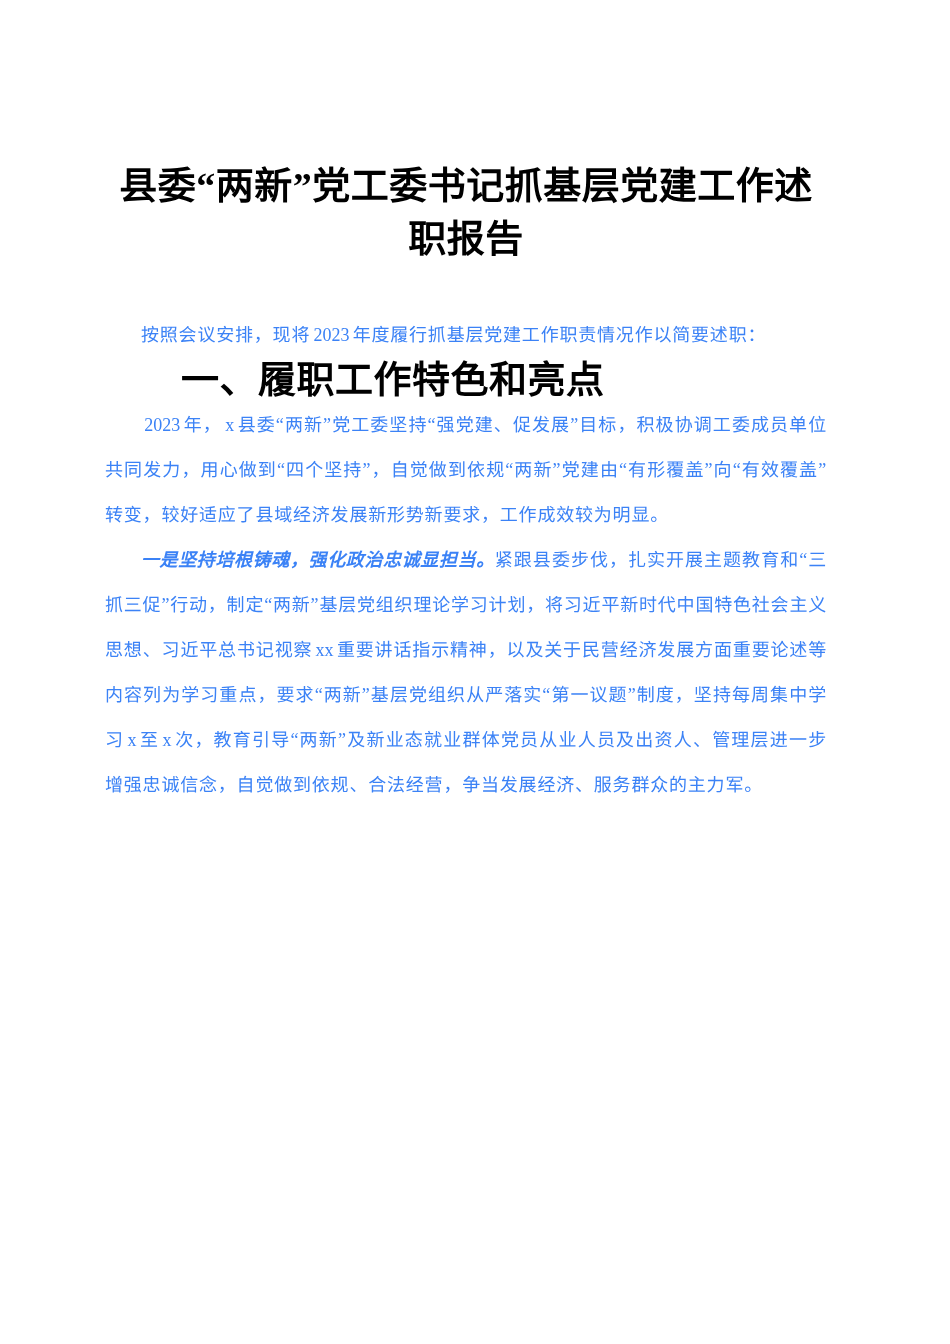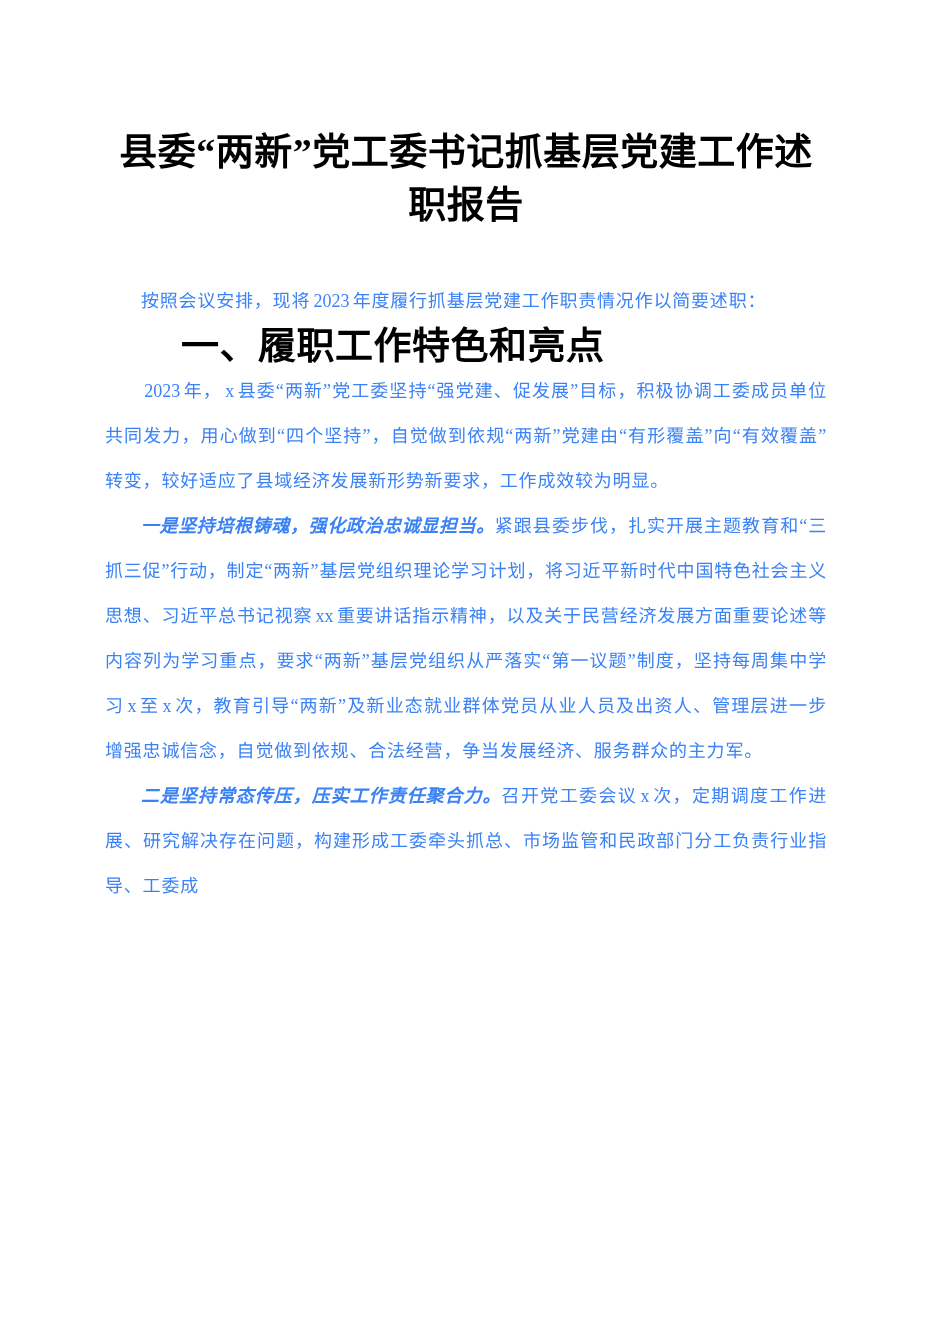--- a/index.html
+++ b/index.html
@@ -14,20 +14,21 @@
     -webkit-font-smoothing: antialiased;
   }
 
   .page {
     position: relative;
     width: 950px;
     height: 1148px;
     background: #ffffff;
     overflow: hidden;
     box-sizing: border-box;
+    margin-top: 34px;
   }
 
   
   .content {
     position: absolute;
     left: 105px;
     top: 0;
     width: 722px;
   }
 
@@ -98,16 +99,15 @@
     </h1>
 
     <p class="para first"><span>按照会议安排，现将</span><span class="latin">2023</span><span>年度履行抓基层党建工作职责情况作以简要述职：</span></p>
 
     <h2 class="section-heading">一、履职工作特色和亮点</h2>
 
     <p class="para"><span class="latin">2023</span><span>年，</span><span class="latin">x</span><span>县委“两新”党工委坚持“强党建、促发展”目标，积极协调工委成员单位共同发力，用心做到“四个坚持”，自觉做到依规“两新”党建由“有形覆盖”向“有效覆盖”转变，较好适应了县域经济发展新形势新要求，工作成效较为明显。</span></p>
 
     <p class="para"><span class="lead">一是坚持培根铸魂，强化政治忠诚显担当。</span><span>紧跟县委步伐，扎实开展主题教育和“三抓三促”行动，制定“两新”基层党组织理论学习计划，将习近平新时代中国特色社会主义思想、习近平总书记视察</span><span class="latin">xx</span><span>重要讲话指示精神，以及关于民营经济发展方面重要论述等内容列为学习重点，要求“两新”基层党组织从严落实“第一议题”制度，坚持每周集中学习</span><span class="latin">x</span><span>至</span><span class="latin">x</span><span>次，教育引导“两新”及新业态就业群体党员从业人员及出资人、管理层进一步增强忠诚信念，自觉做到依规、合法经营，争当发展经济、服务群众的主力军。</span></p>
 
-    <p class="para"><span class="lead">二是坚持常态传压，压实工作责任聚合力。</span><span>召开党工委会议</span><span class="latin">x</span><span>次，定期调度工作进展、研究解决存在问题，构建形成工委牵头抓总、市场监管和民政部门分工负责行业指导、工委成</span></p>
 
   </div>
 </div>
 
 </body></html>

